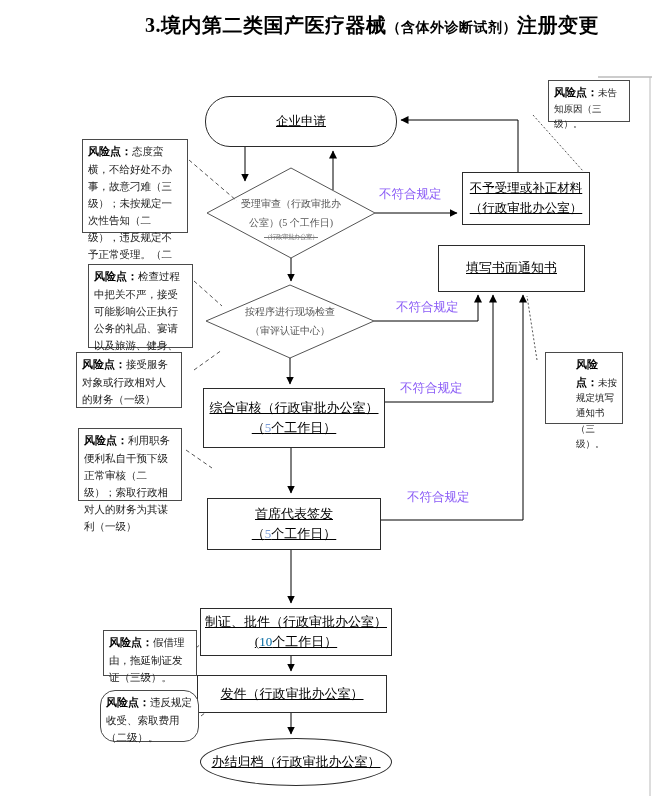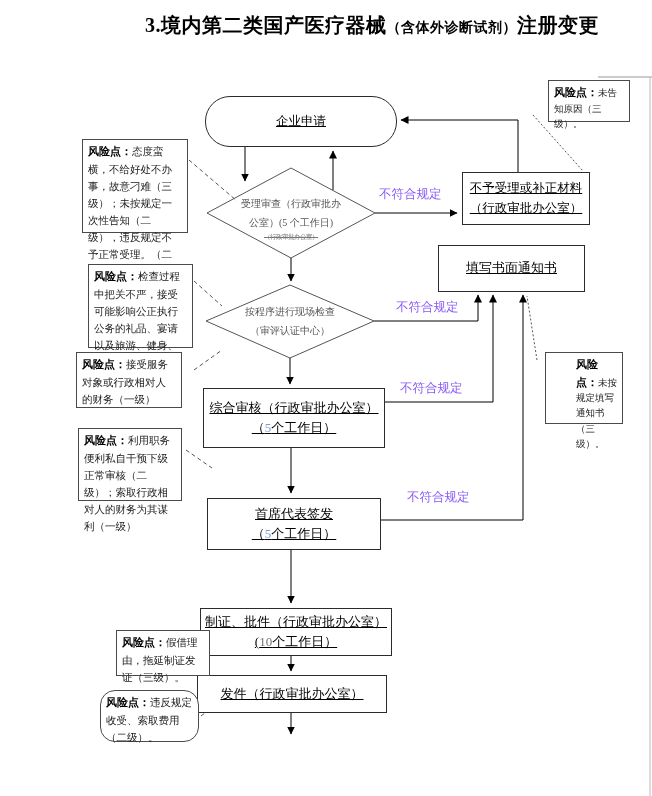--- a/index.html
+++ b/index.html
@@ -16,21 +16,21 @@
   .ellipse{border-radius:50%;}
   .dtext{display:flex;flex-direction:column;align-items:center;justify-content:center;
          text-align:center;color:#555;font-size:10px;line-height:1.95;}
   .struck{font-size:6.5px;color:#777;text-decoration:line-through;letter-spacing:-0.5px;line-height:1.2;}
   .risk{border:1px solid #4a4a4a;background:#fff;padding:3px 5px;font-size:10.5px;
         line-height:1.62;color:#1a1a1a;text-align:left;box-sizing:border-box;}
   .risk b{font-size:11px;color:#000;}
   .risk.small{font-size:9.5px;line-height:1.6;}
   .lbl{font-size:12.5px;color:#8b5cf6;white-space:nowrap;}
   .num-blue{color:#7b9cd6;}
-  .num-red{color:#737373;}
+  .num-red{color:#0369a1;}
   svg{position:absolute;left:0;top:0;}
 </style>
 </head>
 <body>
 
 <div id="page">
 
   <svg width="652" height="796">
     <defs>
       <marker id="arr" markerWidth="9" markerHeight="8" refX="7.5" refY="4" orient="auto">
@@ -108,20 +108,21 @@
 
   <div class="abs node" style="left:200px;top:608px;width:190px;height:46px;">
     <span>制证、批件（行政审批办公室）</span>
     <span>
       <span>(</span><span class="num-red">10</span><span>个工作日）</span>
     </span>
   </div>
 
   <div class="abs node" style="left:197px;top:675px;width:188px;height:36px;">发件（行政审批办公室）</div>
 
+  <div class="abs node ellipse" style="left:200px;top:738px;width:190px;height:46px;">办结归档（行政审批办公室）</div>
 
   <div class="abs lbl" style="left:379px;top:186px;">不符合规定</div>
   <div class="abs lbl" style="left:396px;top:299px;">不符合规定</div>
   <div class="abs lbl" style="left:400px;top:380px;">不符合规定</div>
   <div class="abs lbl" style="left:407px;top:489px;">不符合规定</div>
 
   <div class="abs risk small" style="left:548px;top:80px;width:82px;height:42px;">
     <b>风险点：</b><span>未告知原因（三级）。</span>
   </div>
 
@@ -138,21 +139,21 @@
   </div>
 
   <div class="abs risk" style="left:78px;top:428px;width:104px;height:73px;">
     <b>风险点：</b><span>利用职务便利私自干预下级正常审核（二级）；索取行政相对人的财务为其谋利（一级）</span>
   </div>
 
   <div class="abs risk small" style="left:545px;top:352px;width:78px;height:72px;padding-left:30px;">
     <b>风险点：</b><span>未按规定填写通知书（三级）。</span>
   </div>
 
-  <div class="abs risk" style="left:116px;top:630px;width:94px;height:46px;">
+  <div class="abs risk" style="left:103px;top:630px;width:94px;height:46px;">
     <b>风险点：</b><span>假借理由，拖延制证发证（三级）。</span>
   </div>
 
   <div class="abs risk" style="left:100px;top:690px;width:99px;height:52px;border-radius:15px;">
     <b>风险点：</b><span>违反规定收受、索取费用（二级）。</span>
   </div>
 
 </div>
 
 </body></html>

